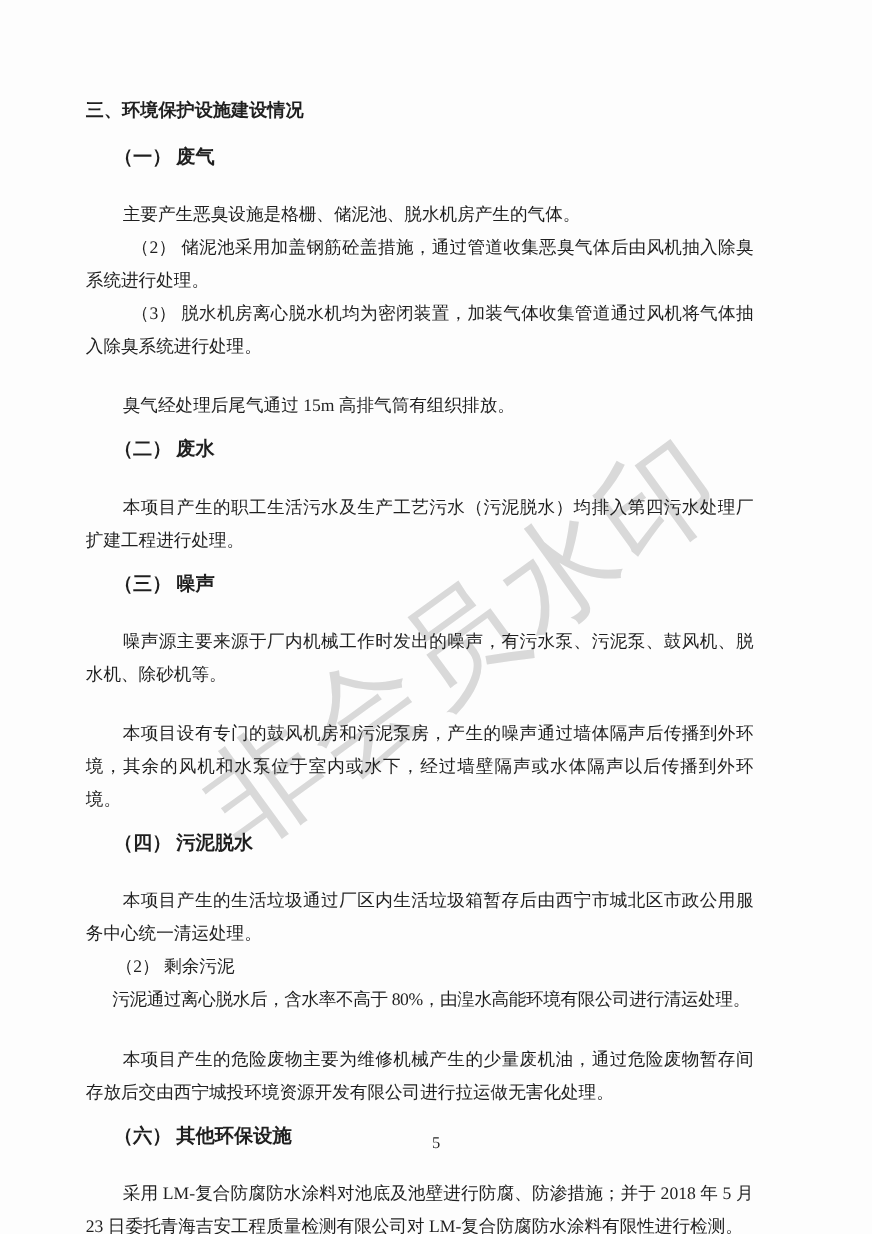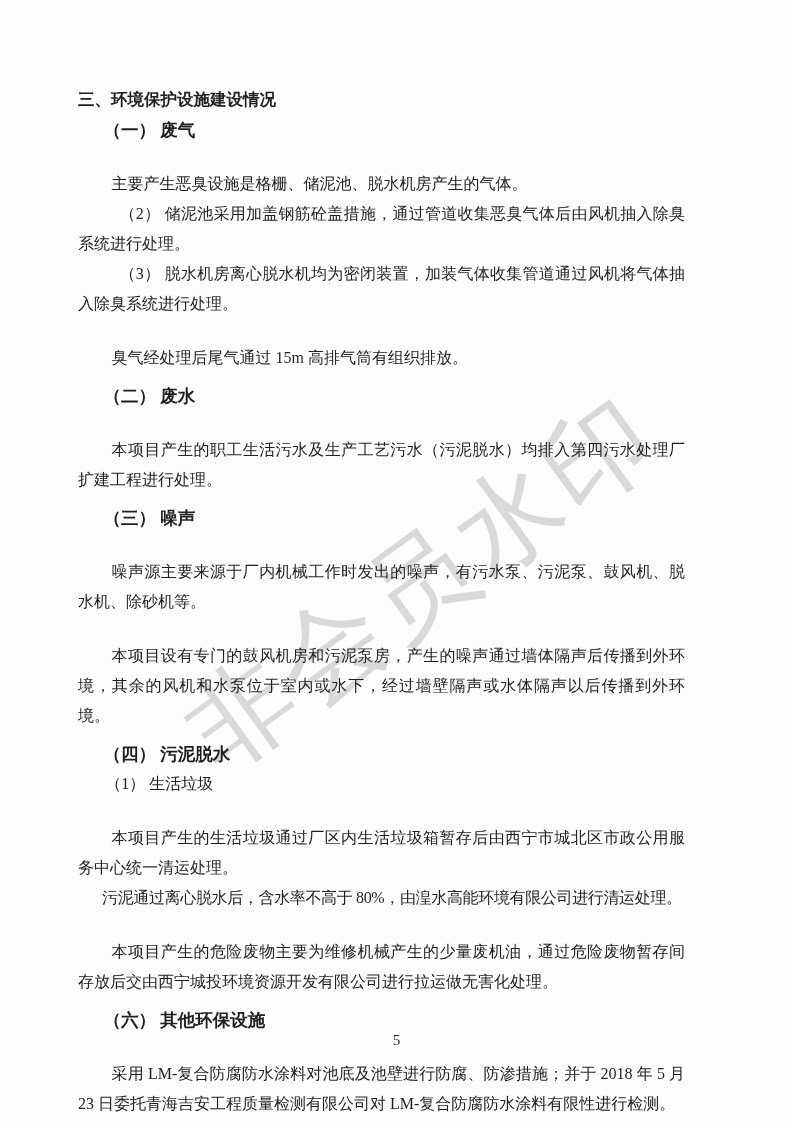--- a/index.html
+++ b/index.html
@@ -22,21 +22,21 @@
     position:absolute;left:78px;top:85px;width:607px;z-index:2;
     font-size:16px;line-height:30px;text-align:justify;
   }
   h1.doc-title{
     font-size:16.5px;font-weight:bold;margin:0;line-height:30px;
   }
   h2.sec-heading{
     font-size:17.5px;font-weight:bold;margin:8px 0 0 0;line-height:30px;
     text-indent:1.45em;
   }
-  section:first-of-type h2.sec-heading{margin-top:0;}
+  section:first-of-type h2.sec-heading{margin-top:12px;}
   p{margin:0;}
   .indent{text-indent:2.1em;margin-top:24px;}
   .pnum{text-indent:2.6em;}
   .subitem{text-indent:1.7em;}
   .single-tight{text-indent:1.5em;letter-spacing:-0.35px;}
   .page-number{
     position:absolute;left:0;top:1030px;width:793px;z-index:2;
     text-align:center;font-size:15px;line-height:20px;color:#1f1f1f;
   }
 </style>
@@ -65,22 +65,22 @@
     </section>
 
     <section>
       <h2 class="sec-heading">（三） 噪声</h2>
       <p class="indent">噪声源主要来源于厂内机械工作时发出的噪声，有污水泵、污泥泵、鼓风机、脱水机、除砂机等。</p>
       <p class="indent">本项目设有专门的鼓风机房和污泥泵房，产生的噪声通过墙体隔声后传播到外环境，其余的风机和水泵位于室内或水下，经过墙壁隔声或水体隔声以后传播到外环境。</p>
     </section>
 
     <section>
       <h2 class="sec-heading">（四） 污泥脱水</h2>
-      <p class="subitem">（1） 生活垃圾</p>
       <p class="indent">本项目产生的生活垃圾通过厂区内生活垃圾箱暂存后由西宁市城北区市政公用服务中心统一清运处理。</p>
+      <p class="subitem">（2） 剩余污泥</p>
       <p class="single-tight">污泥通过离心脱水后，含水率不高于 80%，由湟水高能环境有限公司进行清运处理。</p>
     </section>
 
     <section>
       <p class="indent">本项目产生的危险废物主要为维修机械产生的少量废机油，通过危险废物暂存间存放后交由西宁城投环境资源开发有限公司进行拉运做无害化处理。</p>
     </section>
 
     <section>
       <h2 class="sec-heading">（六） 其他环保设施</h2>
       <p class="indent">采用 LM-复合防腐防水涂料对池底及池壁进行防腐、防渗措施；并于 2018 年 5 月 23 日委托青海吉安工程质量检测有限公司对 LM-复合防腐防水涂料有限性进行检测。</p>

